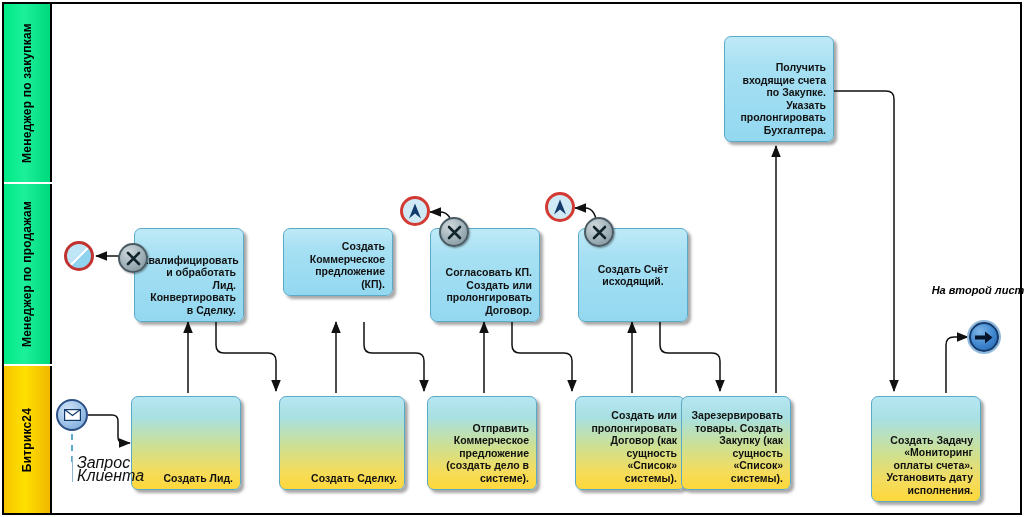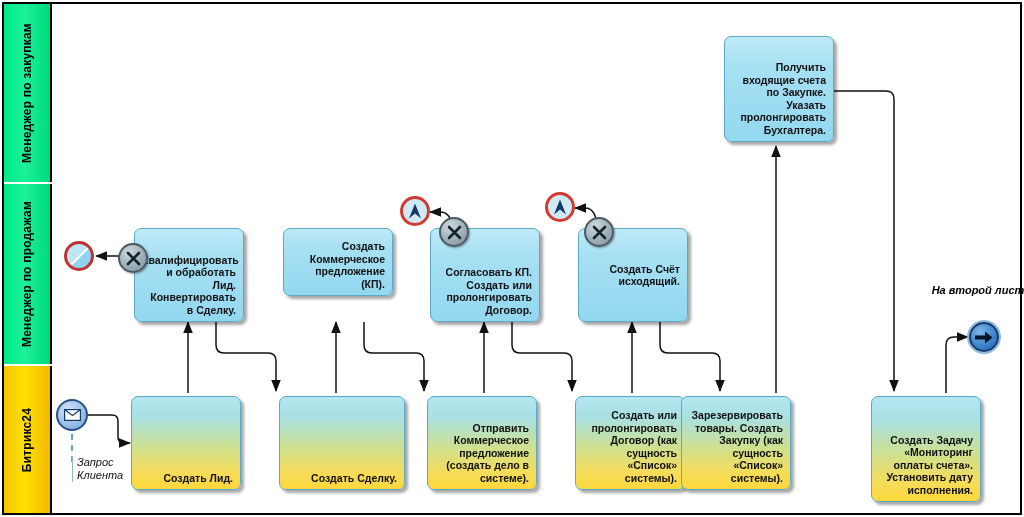--- a/index.html
+++ b/index.html
@@ -19,21 +19,21 @@
 
   
   .task{position:absolute;box-sizing:border-box;border:1px solid #5aa9c6;border-radius:7px;
     box-shadow:3px 3px 3px rgba(0,0,0,.35);
     padding:5px 7px 5px 7px;
     display:flex;align-items:flex-end;justify-content:flex-end;
     text-align:right;font-size:10.5px;line-height:12.5px;color:#111;font-weight:bold;}
   .task.blue{background:linear-gradient(to bottom,#bfeaf7 0%,#a7e0f3 28%,#93d8f0 100%);}
   .task.grad{background:linear-gradient(to bottom,#b6e6f2 0%,#a8e0e2 22%,#cfe08f 55%,#f3dc5e 80%,#ffd83a 100%);}
   .task .tlabel{display:block;width:100%;}
-  .task.center{align-items:center;justify-content:center;text-align:right;}
+  .task.center{align-items:center;justify-content:center;text-align:center;}
 
   
   .ev{position:absolute;border-radius:50%;box-sizing:border-box;}
   .ev-end-terminate{width:30px;height:30px;border:3px solid #c0332e;
      background:linear-gradient(135deg,#bfe6f7 0%,#bfe6f7 48%,#ffffff 49%,#ffffff 54%,#8fd3ef 55%,#8fd3ef 100%);}
   .ev-end-escalation{width:30px;height:30px;border:3px solid #d23a33;background:#cfe9f5;
      display:flex;align-items:center;justify-content:center;}
   .ev-start-msg{width:32px;height:32px;border:2px solid #2b4f86;
      background:radial-gradient(circle at 35% 30%,#cfe2f6 0%,#9dc2e8 55%,#6f9fd0 100%);
      display:flex;align-items:center;justify-content:center;}
@@ -41,21 +41,21 @@
      background:radial-gradient(circle at 35% 30%,#7fb6e8 0%,#3f86cf 55%,#1f5fa8 100%);
      display:flex;align-items:center;justify-content:center;box-shadow:0 0 0 2px #8fb8dd;}
 
   
   .marker-x{position:absolute;width:26px;height:26px;border-radius:50%;
      border:2px solid #4a5a62;
      background:radial-gradient(circle at 35% 28%,#cfd8dc 0%,#9fb0b8 55%,#7b8d96 100%);
      display:flex;align-items:center;justify-content:center;box-shadow:1px 1px 2px rgba(0,0,0,.4);}
 
   
-  .annot{position:absolute;font-style:italic;font-size:11px;line-height:13px;color:#111;
+  .annot{position:absolute;font-style:italic;font-size:16px;line-height:13px;color:#111;
      border-left:1px solid #8fb8cf;padding-left:4px;}
   .annot-dash{position:absolute;border-left:2px dashed #5fa8cf;}
 
   .offpage-label{position:absolute;font-style:italic;font-weight:bold;font-size:11px;line-height:13px;
      color:#000;text-align:center;}
 
   svg.wires{position:absolute;left:0;top:0;width:1024px;height:517px;pointer-events:none;}
 </style>
 </head>
 <body>

